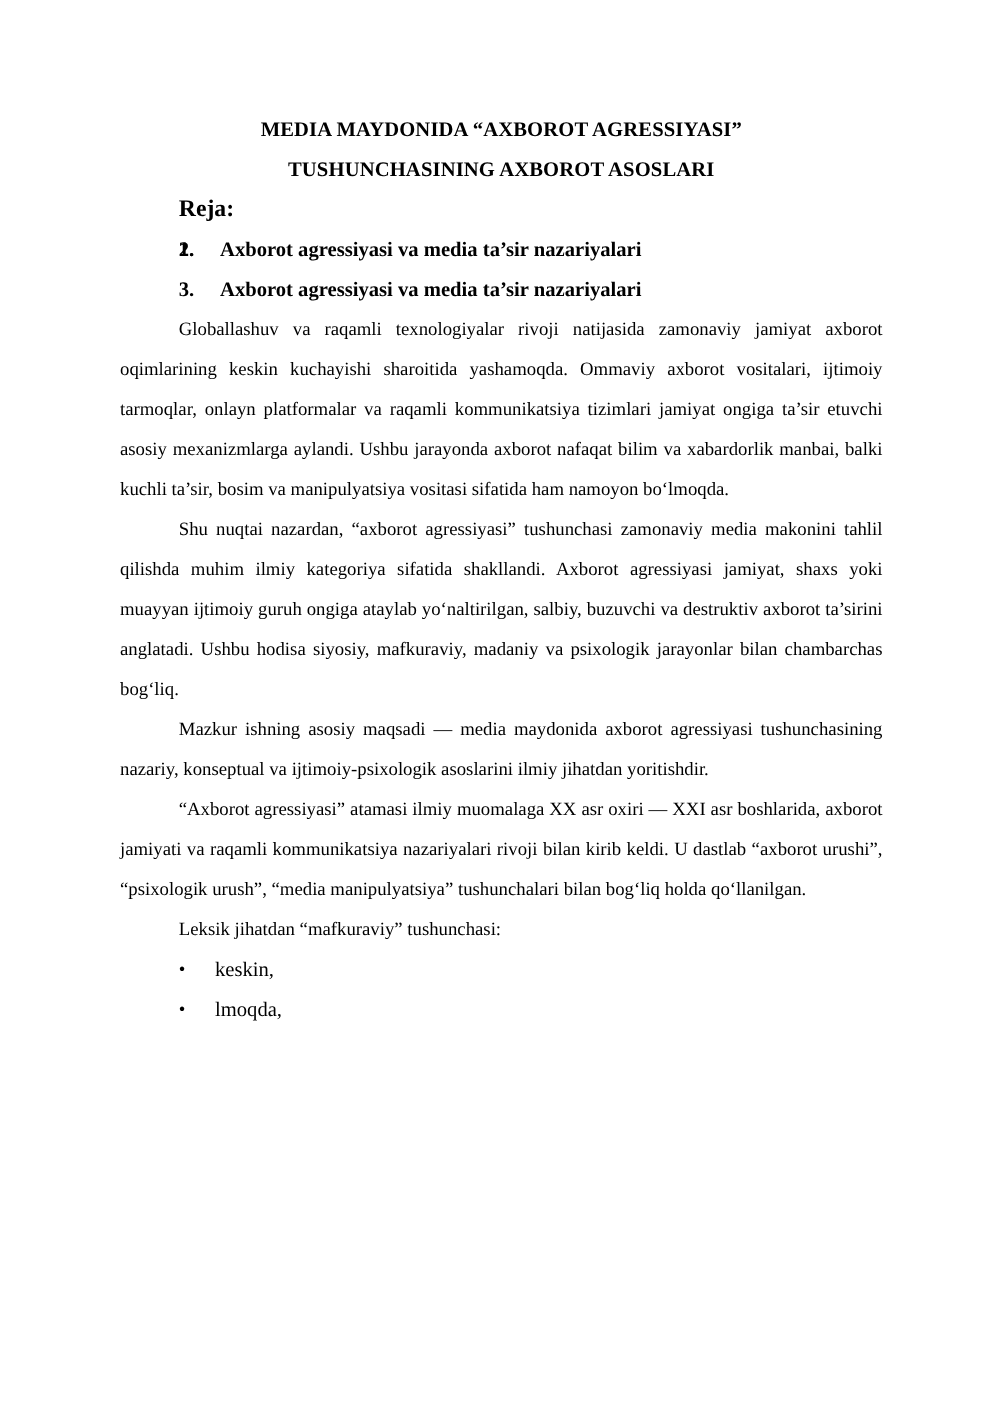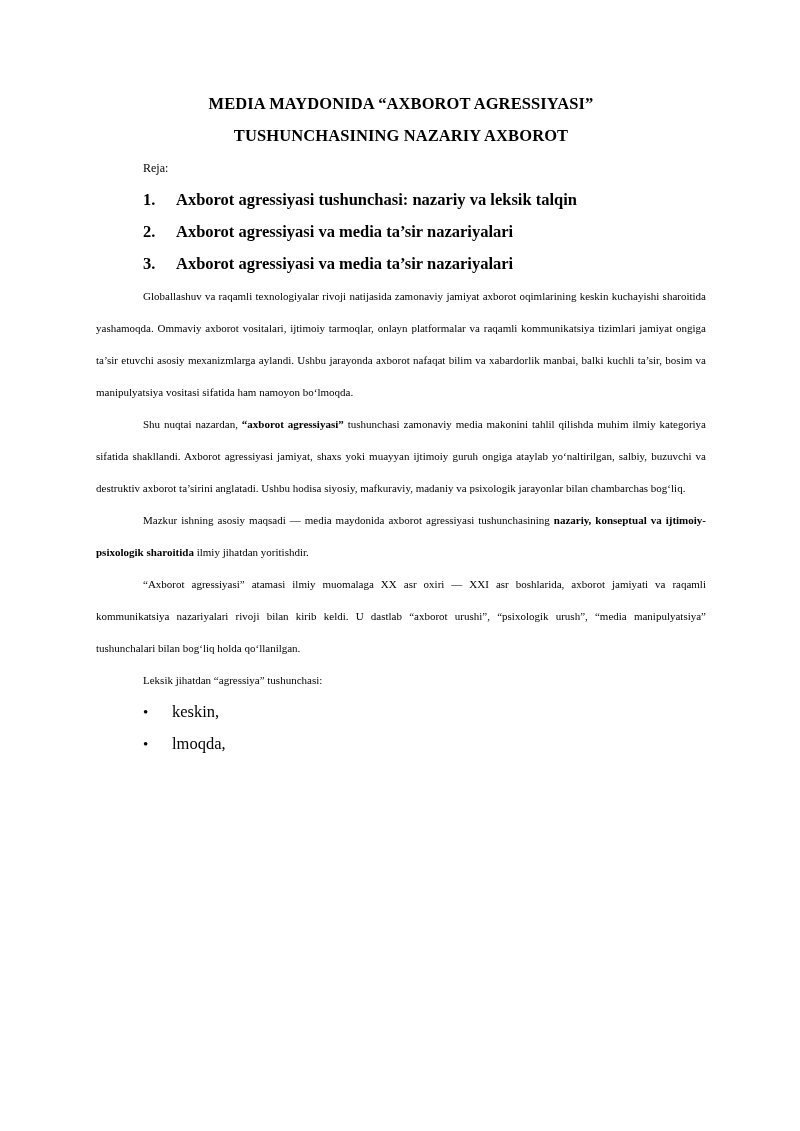--- a/index.html
+++ b/index.html
@@ -36,22 +36,22 @@
     line-height: 32px;
     margin: 0;
     letter-spacing: 0.1px;
   }
   .doc-title .title-line {
     display: block;
   }
 
   
   .reja-heading {
-    font-size: 12px;
-    font-weight: normal;
+    font-size: 19px;
+    font-weight: bold;
     line-height: 32px;
     margin: 0;
     text-indent: 47px;
   }
 
   
   .plan-list {
     list-style: none;
     margin: 0;
     padding: 0;
@@ -67,29 +67,29 @@
   }
   .plan-item .plan-num {
     position: absolute;
     left: 47px;
     top: 0;
     font-weight: bold;
   }
 
   
   .body-par {
-    font-size: 11px;
+    font-size: 15px;
     line-height: 32px;
     margin: 0;
     text-align: justify;
     text-indent: 47px;
     hyphens: none;
   }
   .body-par b {
-    font-weight: bold;
+    font-weight: normal;
   }
 
   
   .bullet-list {
     list-style: none;
     margin: 0;
     padding: 0;
   }
   .bullet-item {
     font-size: 16.5px;
@@ -107,49 +107,48 @@
   }
 </style>
 </head>
 <body>
 
 <div class="page">
   <div class="content">
 
     <h1 class="doc-title">
       <span class="title-line">MEDIA MAYDONIDA “AXBOROT AGRESSIYASI”</span>
-      <span class="title-line">TUSHUNCHASINING NAZARIY AXBOROT</span>
+      <span class="title-line">TUSHUNCHASINING AXBOROT ASOSLARI</span>
     </h1>
 
     <p class="reja-heading">Reja:</p>
 
     <ol class="plan-list">
       <li class="plan-item">
         <span class="plan-num">1.</span>
-        <span>Axborot agressiyasi tushunchasi: nazariy va leksik talqin</span>
       </li>
       <li class="plan-item">
         <span class="plan-num">2.</span>
         <span>Axborot agressiyasi va media ta’sir nazariyalari</span>
       </li>
       <li class="plan-item">
         <span class="plan-num">3.</span>
         <span>Axborot agressiyasi va media ta’sir nazariyalari</span>
       </li>
     </ol>
 
     <p class="body-par"><span>Globallashuv va raqamli texnologiyalar rivoji natijasida zamonaviy jamiyat axborot oqimlarining keskin kuchayishi sharoitida yashamoqda. Ommaviy axborot vositalari, ijtimoiy tarmoqlar, onlayn platformalar va raqamli kommunikatsiya tizimlari jamiyat ongiga ta’sir etuvchi asosiy mexanizmlarga aylandi. Ushbu jarayonda axborot nafaqat bilim va xabardorlik manbai, balki kuchli ta’sir, bosim va manipulyatsiya vositasi sifatida ham namoyon bo‘lmoqda.</span></p>
 
     <p class="body-par"><span>Shu nuqtai nazardan, </span><b>“axborot agressiyasi”</b><span> tushunchasi zamonaviy media makonini tahlil qilishda muhim ilmiy kategoriya sifatida shakllandi. Axborot agressiyasi jamiyat, shaxs yoki muayyan ijtimoiy guruh ongiga ataylab yo‘naltirilgan, salbiy, buzuvchi va destruktiv axborot ta’sirini anglatadi. Ushbu hodisa siyosiy, mafkuraviy, madaniy va psixologik jarayonlar bilan chambarchas bog‘liq.</span></p>
 
-    <p class="body-par"><span>Mazkur ishning asosiy maqsadi — media maydonida axborot agressiyasi tushunchasining </span><b>nazariy, konseptual va ijtimoiy-psixologik sharoitida</b><span> ilmiy jihatdan yoritishdir.</span></p>
+    <p class="body-par"><span>Mazkur ishning asosiy maqsadi — media maydonida axborot agressiyasi tushunchasining </span><b>nazariy, konseptual va ijtimoiy-psixologik asoslarini</b><span> ilmiy jihatdan yoritishdir.</span></p>
 
     <p class="body-par"><span>“Axborot agressiyasi” atamasi ilmiy muomalaga XX asr oxiri — XXI asr boshlarida, axborot jamiyati va raqamli kommunikatsiya nazariyalari rivoji bilan kirib keldi. U dastlab “axborot urushi”, “psixologik urush”, “media manipulyatsiya” tushunchalari bilan bog‘liq holda qo‘llanilgan.</span></p>
 
-    <p class="body-par"><span>Leksik jihatdan “agressiya” tushunchasi:</span></p>
+    <p class="body-par"><span>Leksik jihatdan “mafkuraviy” tushunchasi:</span></p>
 
     <ul class="bullet-list">
       <li class="bullet-item">
         <span class="bullet-dot">•</span>
         <span>keskin,</span>
       </li>
       <li class="bullet-item">
         <span class="bullet-dot">•</span>
         <span>lmoqda,</span>
       </li>

